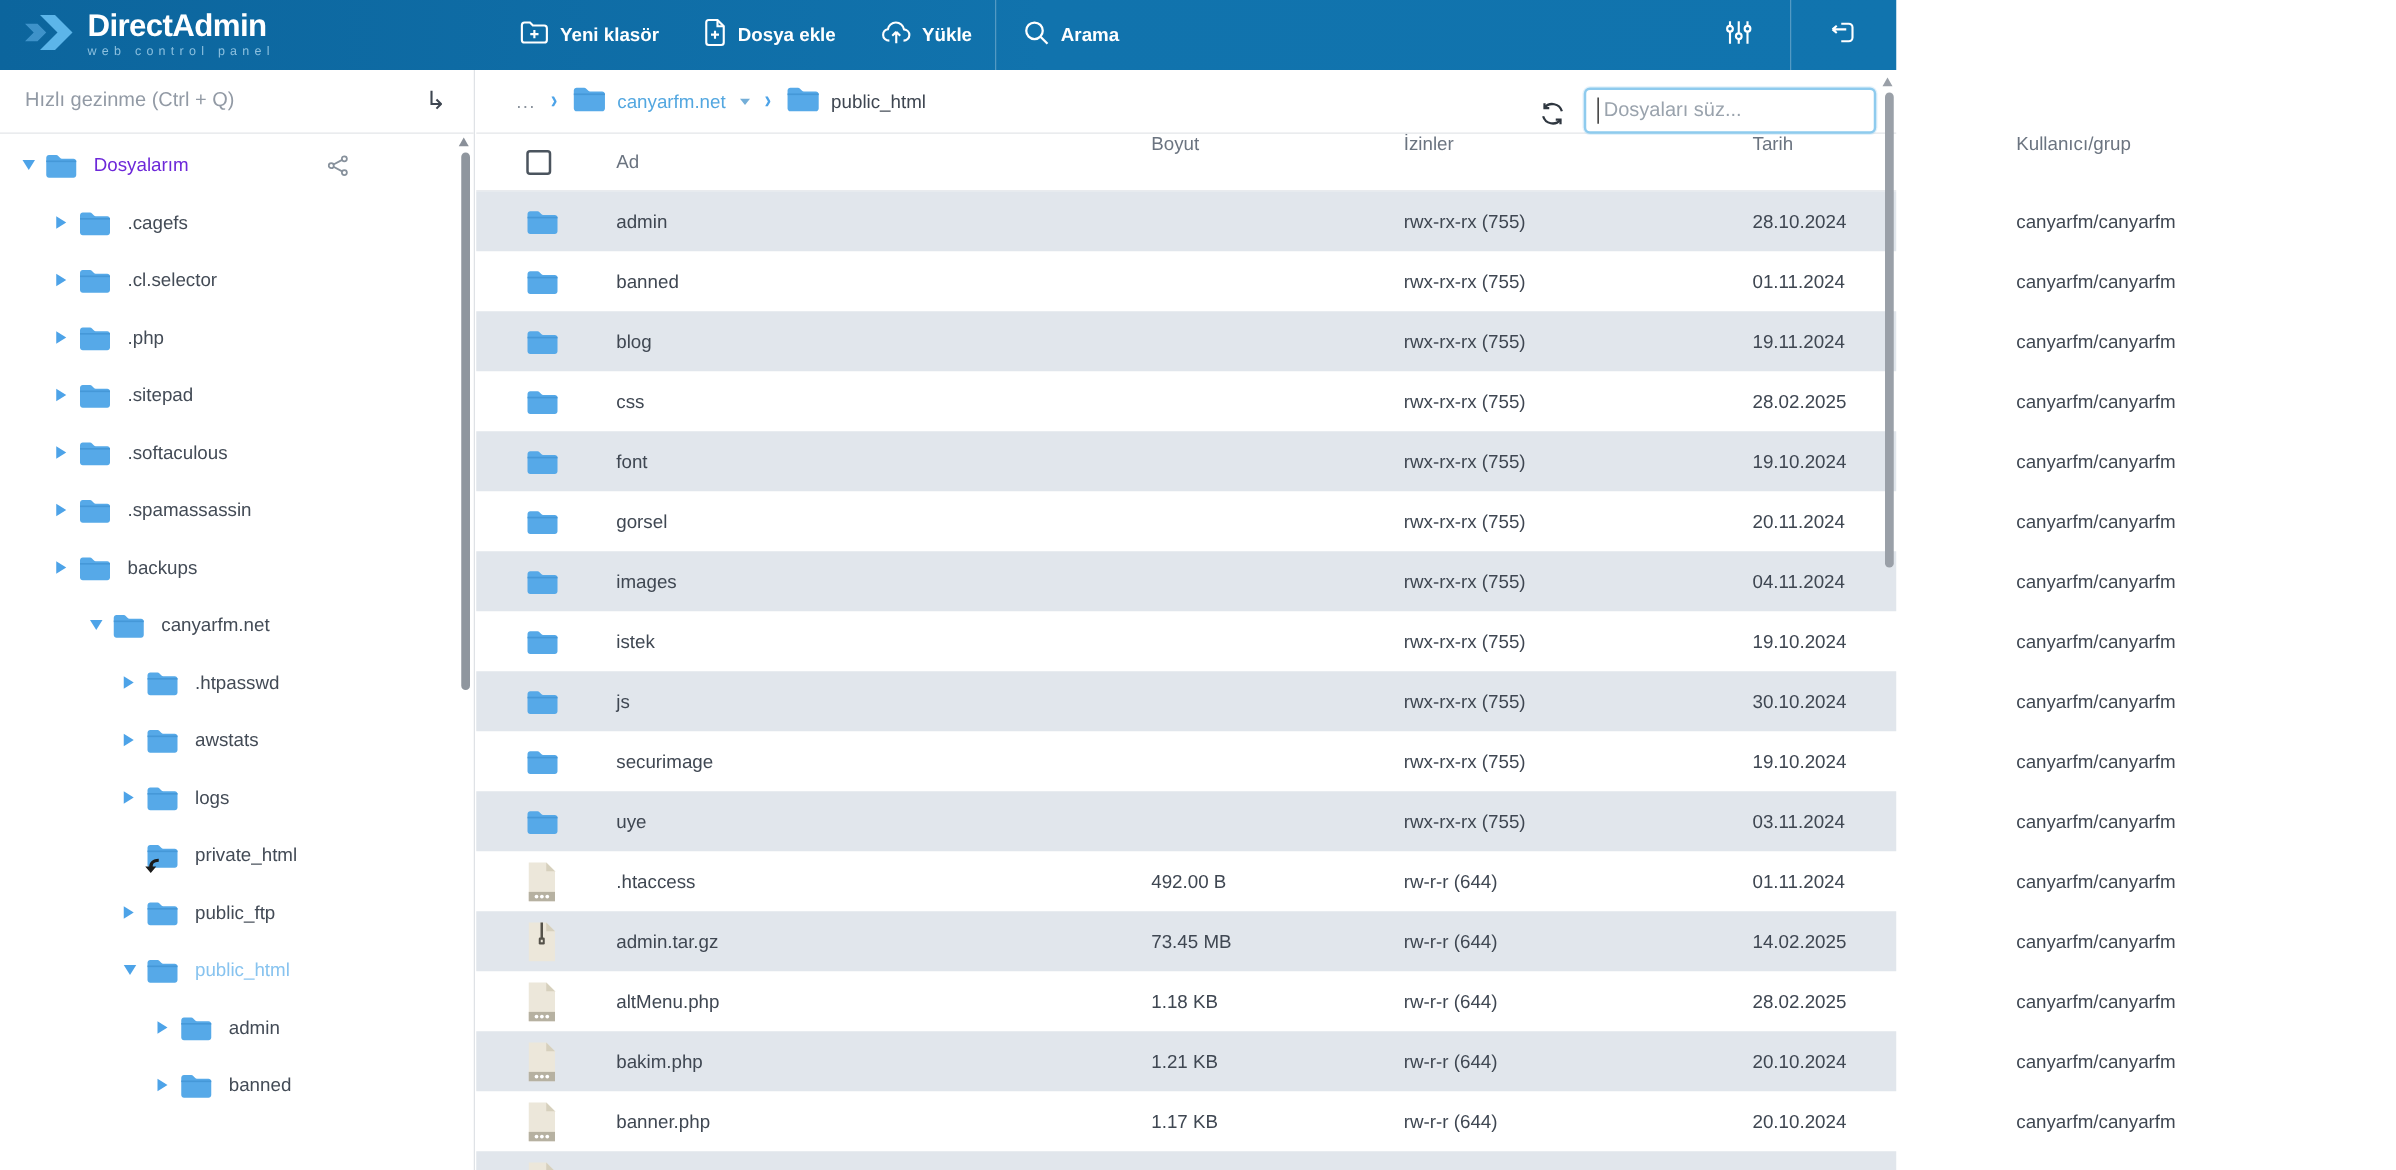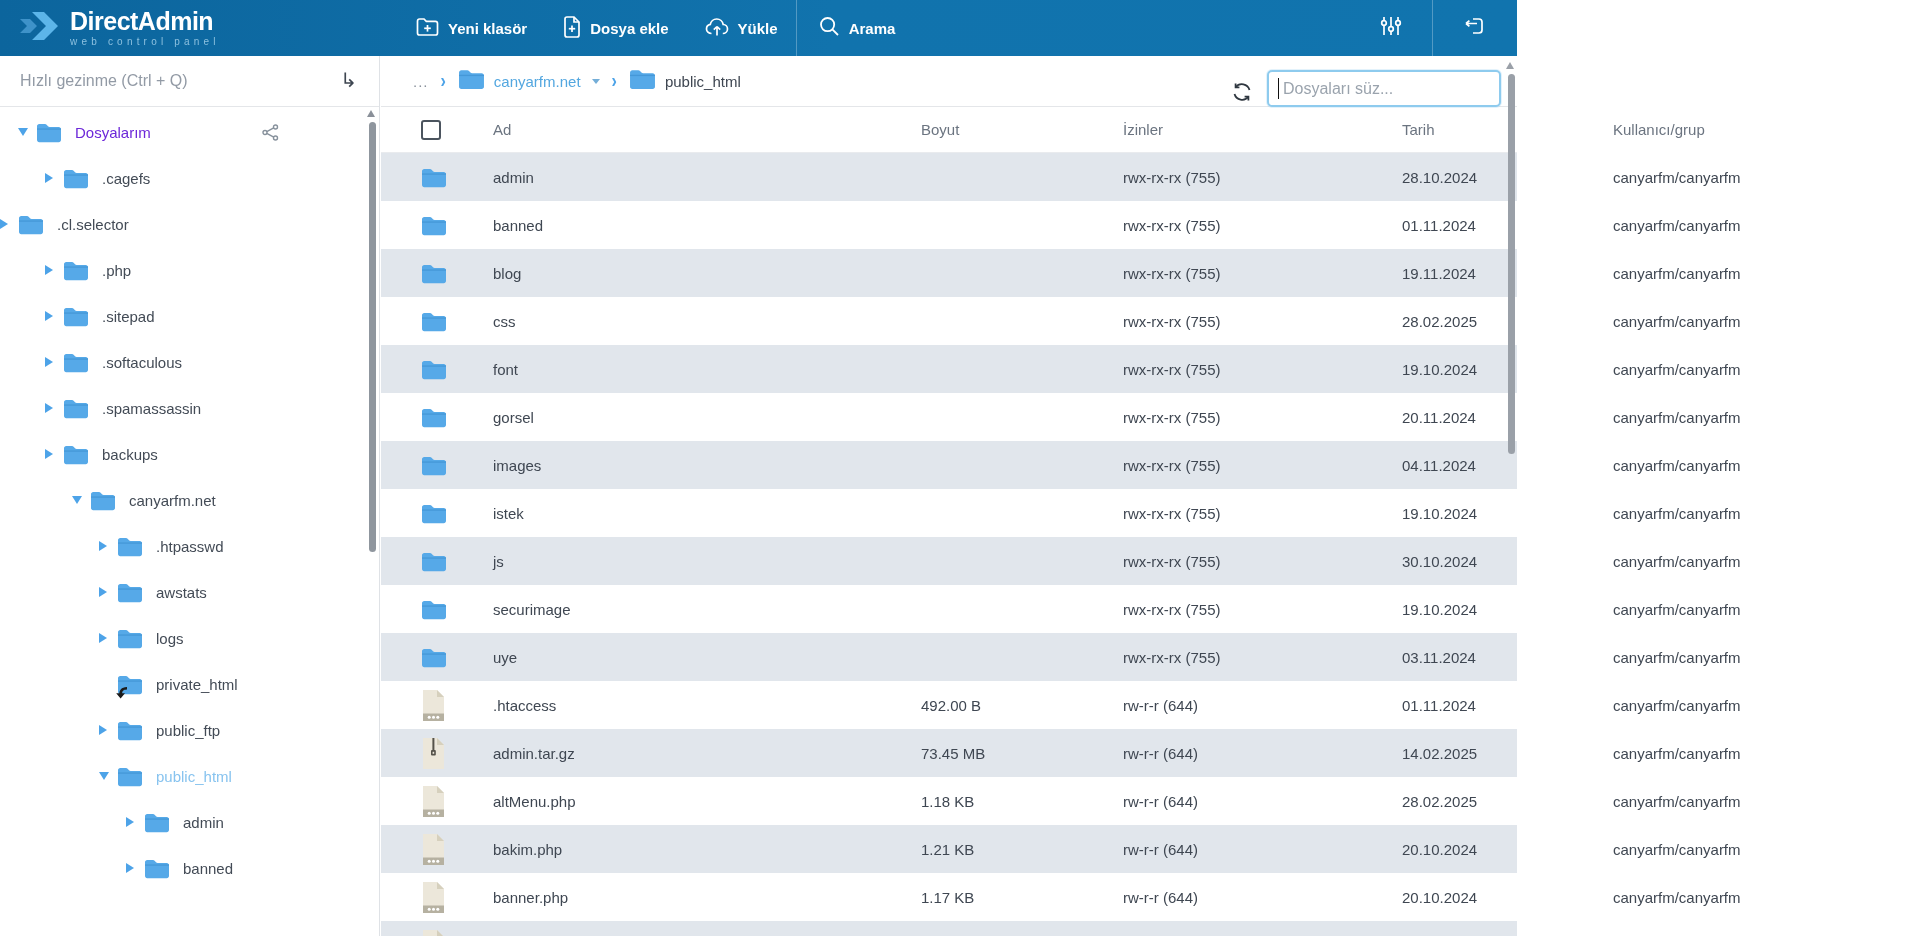--- a/index.html
+++ b/index.html
@@ -68,21 +68,21 @@
   .toolbar-right { position:absolute; right:16px; top:0; height:51px; display:flex; align-items:flex-end; gap:14px; }
   .refresh-btn { display:flex; cursor:pointer; }
   .filter-wrap { position:relative; }
   .filter-wrap input { width:234px; height:37px; border:2px solid #8ecbee; border-radius:5px;
     outline:none; font-size:16px; color:#3e4651; padding:0 12px 0 14px;
     font-family:"Liberation Sans",sans-serif; box-shadow:0 0 0 1px rgba(142,203,238,0.25); }
   .filter-wrap input::placeholder { color:#9aa3ad; }
   .text-caret { position:absolute; left:11px; top:8px; width:1px; height:21px; background:#111; }
 
   
-  .thead { height:46px; display:flex; align-items:center; border-bottom:1px solid #e9ebee; }
+  .thead { height:46px; display:flex; border-bottom:1px solid #e9ebee; }
   .th { font-size:15px; color:#6b7480; font-weight:400; }
   .ca { flex:0 0 112px; padding-left:40px; display:flex; align-items:center; }
   .cname { flex:0 0 428px; display:flex; align-items:center; }
   .csize { flex:0 0 190px; }
   .cperm { flex:0 0 267px;margin-left:12px; }
   .cdate { flex:0 0 211px;margin-left:12px; }
   .cuser { flex:1 1 auto; }
   .checkbox { width:20px; height:20px; border:2px solid #4b545e; border-radius:3px; background:#fff; cursor:pointer; }
   .rows { }
   .t-row { height:48px; display:flex; align-items:center; cursor:pointer; }
@@ -216,21 +216,21 @@
             <span class="caret-r"></span>
           </span>
           <span class="tree-ico">
             <svg width="26" height="21" viewBox="0 0 26 21">
               <path d="M1 4.2 C1 3 2 2 3.2 2 L9 2 C9.6 2 10.2 2.2 10.6 2.7 L12 4.2 C12.4 4.6 13 4.9 13.6 4.9 L22.8 4.9 C24 4.9 25 5.9 25 7.1 L25 18 C25 19.2 24 20.2 22.8 20.2 L3.2 20.2 C2 20.2 1 19.2 1 18 Z" fill="#56a9e8"></path>
               <rect x="1" y="6.4" width="24" height="1.3" fill="#4598d8"></rect>
             </svg>
           </span>
           <span class="tree-label">.cagefs</span>
         </div>
-        <div class="tree-row" style="">
+        <div class="tree-row" style="padding-left: 45px;">
           <span class="caret-slot">
             <span class="caret-r"></span>
           </span>
           <span class="tree-ico">
             <svg width="26" height="21" viewBox="0 0 26 21">
               <path d="M1 4.2 C1 3 2 2 3.2 2 L9 2 C9.6 2 10.2 2.2 10.6 2.7 L12 4.2 C12.4 4.6 13 4.9 13.6 4.9 L22.8 4.9 C24 4.9 25 5.9 25 7.1 L25 18 C25 19.2 24 20.2 22.8 20.2 L3.2 20.2 C2 20.2 1 19.2 1 18 Z" fill="#56a9e8"></path>
               <rect x="1" y="6.4" width="24" height="1.3" fill="#4598d8"></rect>
             </svg>
           </span>
           <span class="tree-label">.cl.selector</span>

